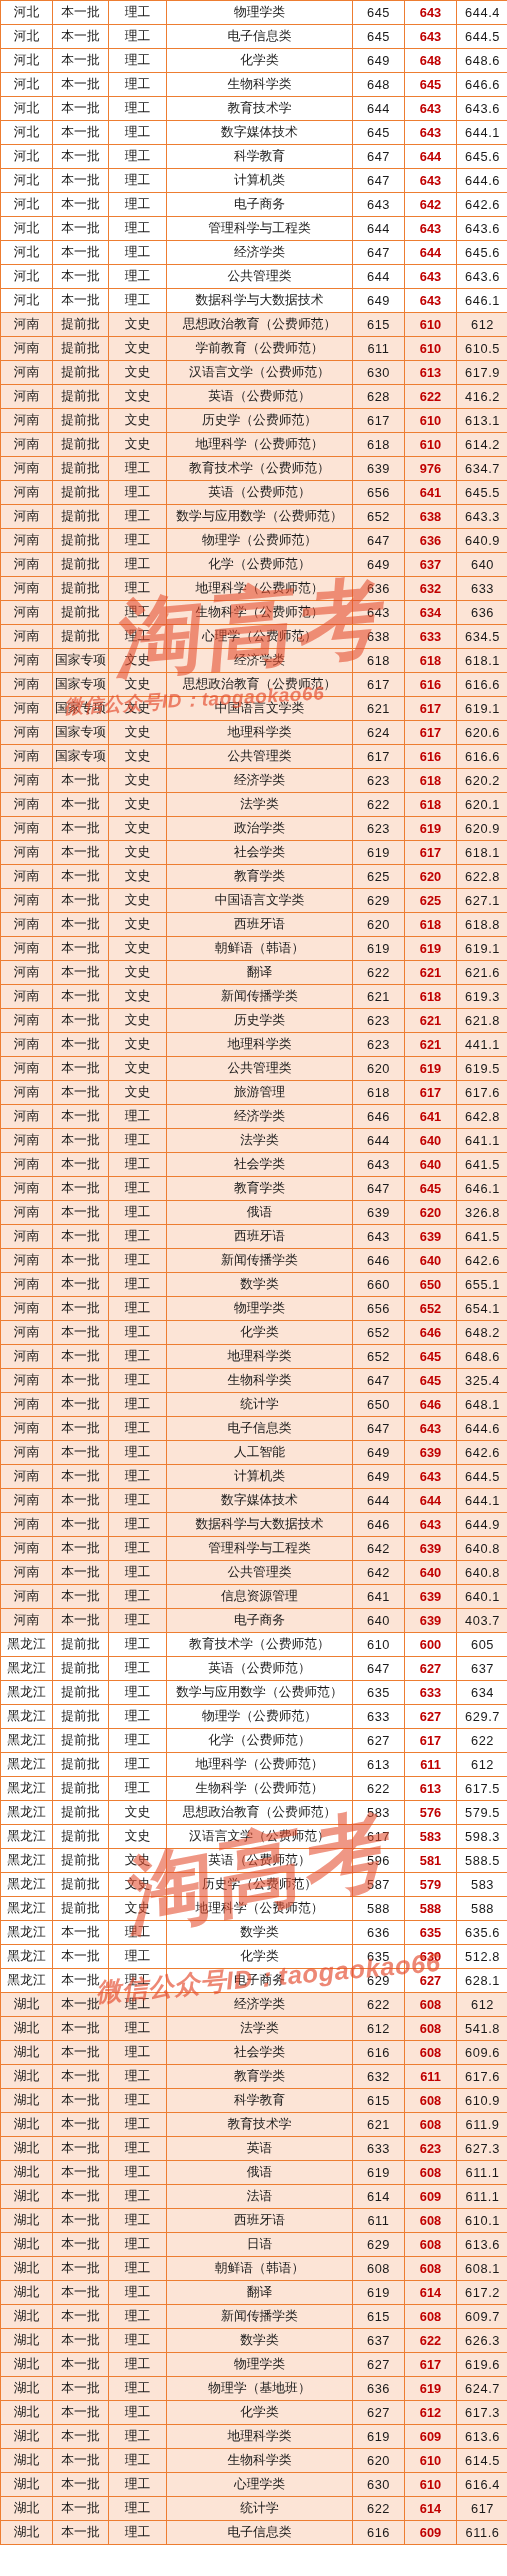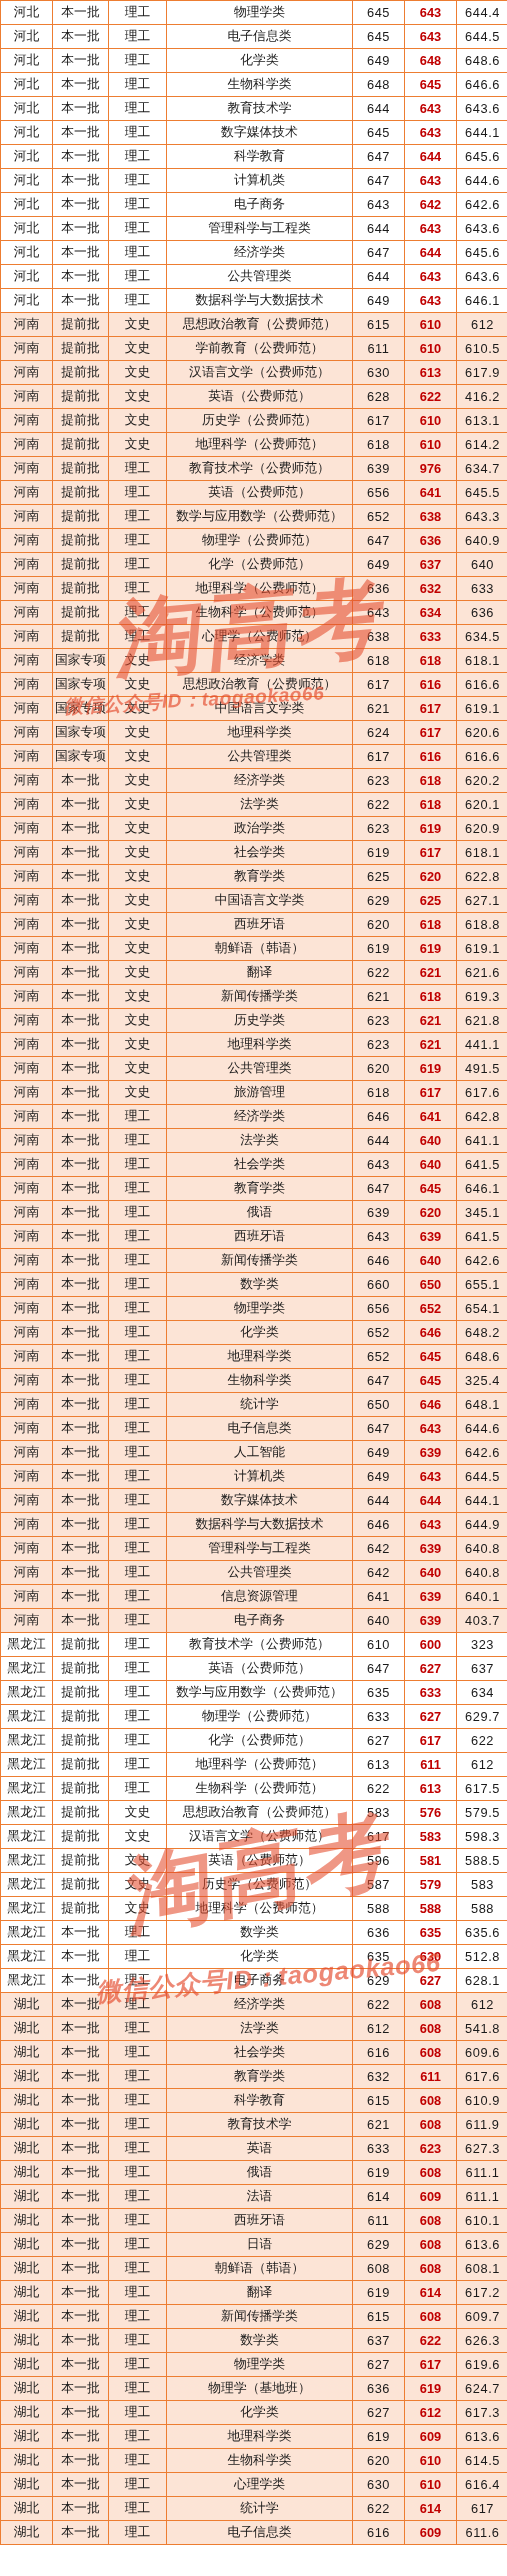--- a/index.html
+++ b/index.html
@@ -471,21 +471,21 @@
           <td class="c-lo">621</td>
           <td class="c-avg">441.1</td>
         </tr>
         <tr class="tint">
           <td class="c-prov">河南</td>
           <td class="c-batch">本一批</td>
           <td class="c-cat">文史</td>
           <td class="c-major">公共管理类</td>
           <td class="c-hi">620</td>
           <td class="c-lo">619</td>
-          <td class="c-avg">491.5</td>
+          <td class="c-avg">619.5</td>
         </tr>
         <tr class="tint">
           <td class="c-prov">河南</td>
           <td class="c-batch">本一批</td>
           <td class="c-cat">文史</td>
           <td class="c-major">旅游管理</td>
           <td class="c-hi">618</td>
           <td class="c-lo">617</td>
           <td class="c-avg">617.6</td>
         </tr>
@@ -525,21 +525,21 @@
           <td class="c-lo">645</td>
           <td class="c-avg">646.1</td>
         </tr>
         <tr class="tint">
           <td class="c-prov">河南</td>
           <td class="c-batch">本一批</td>
           <td class="c-cat">理工</td>
           <td class="c-major">俄语</td>
           <td class="c-hi">639</td>
           <td class="c-lo">620</td>
-          <td class="c-avg">345.1</td>
+          <td class="c-avg">326.8</td>
         </tr>
         <tr class="tint">
           <td class="c-prov">河南</td>
           <td class="c-batch">本一批</td>
           <td class="c-cat">理工</td>
           <td class="c-major">西班牙语</td>
           <td class="c-hi">643</td>
           <td class="c-lo">639</td>
           <td class="c-avg">641.5</td>
         </tr>
@@ -687,21 +687,21 @@
           <td class="c-lo">639</td>
           <td class="c-avg">403.7</td>
         </tr>
         <tr class="plain">
           <td class="c-prov">黑龙江</td>
           <td class="c-batch">提前批</td>
           <td class="c-cat">理工</td>
           <td class="c-major">教育技术学（公费师范）</td>
           <td class="c-hi">610</td>
           <td class="c-lo">600</td>
-          <td class="c-avg">323</td>
+          <td class="c-avg">605</td>
         </tr>
         <tr class="plain">
           <td class="c-prov">黑龙江</td>
           <td class="c-batch">提前批</td>
           <td class="c-cat">理工</td>
           <td class="c-major">英语（公费师范）</td>
           <td class="c-hi">647</td>
           <td class="c-lo">627</td>
           <td class="c-avg">637</td>
         </tr>

